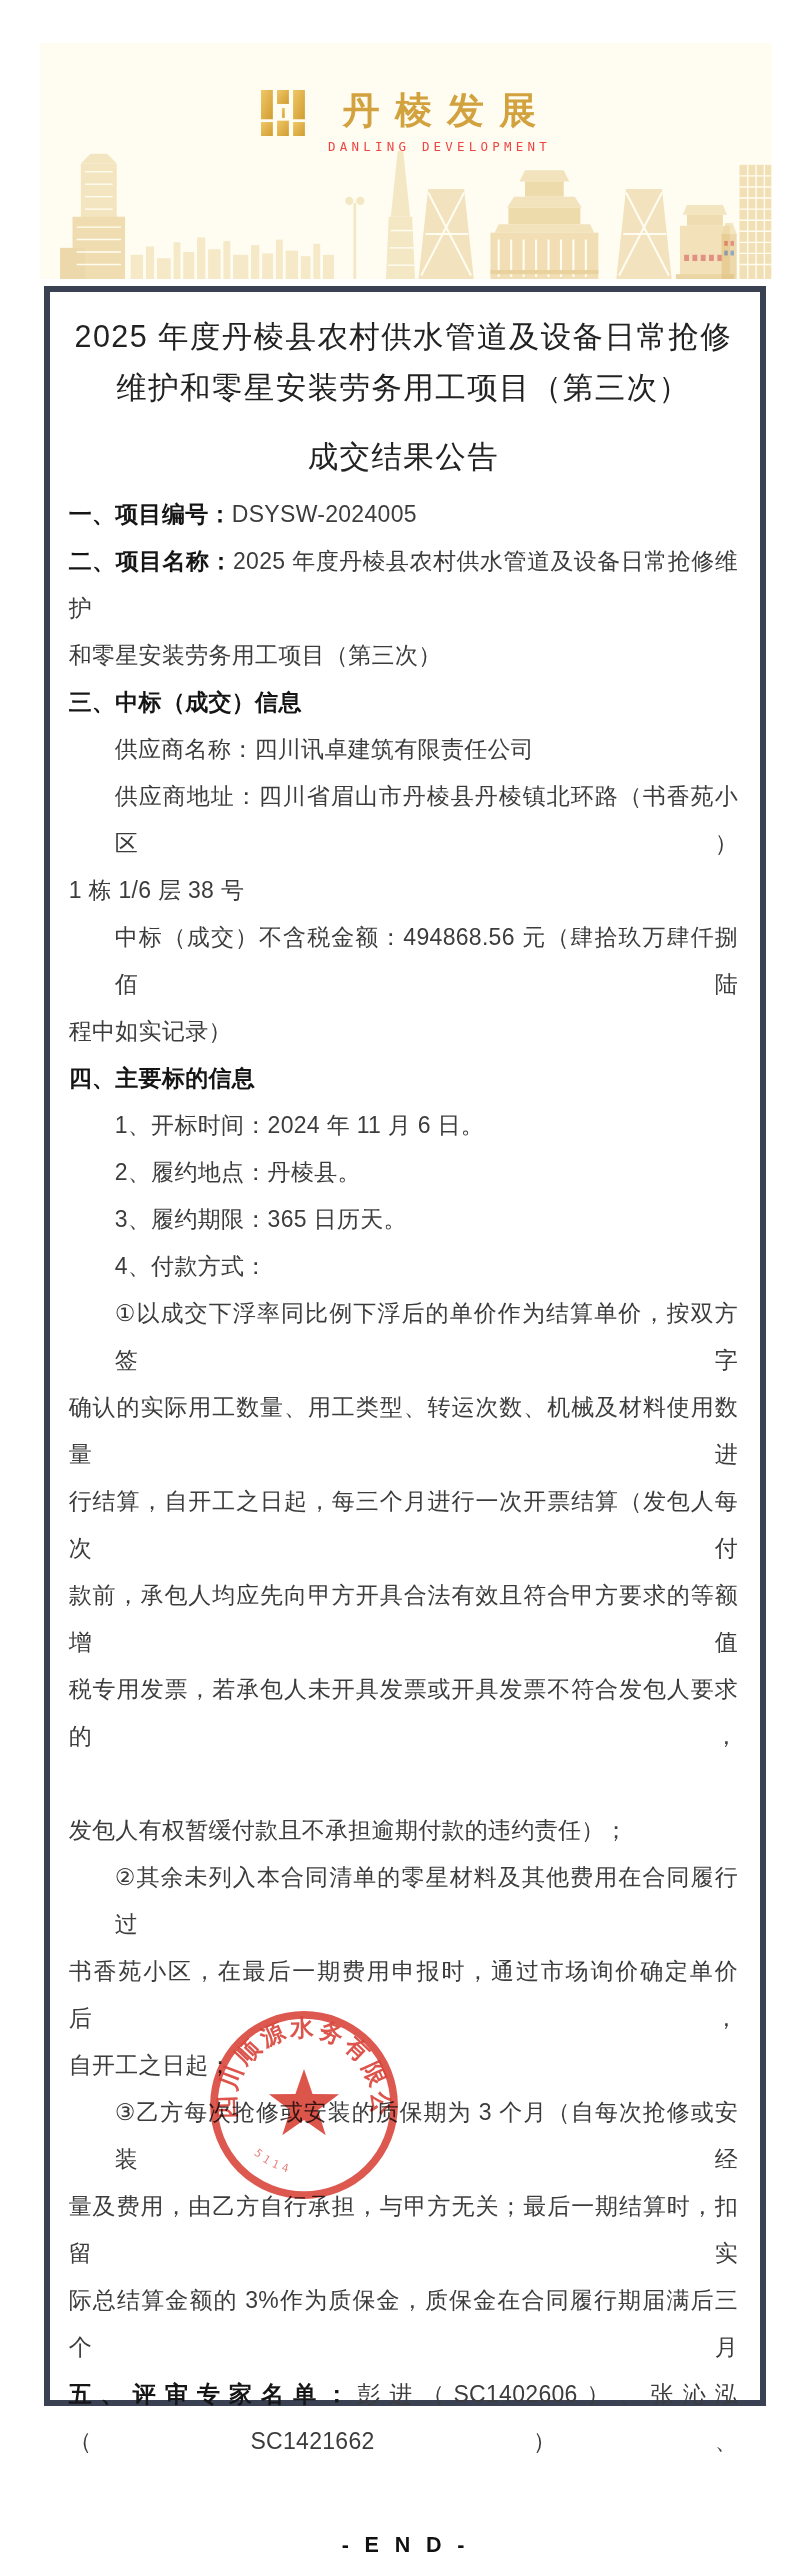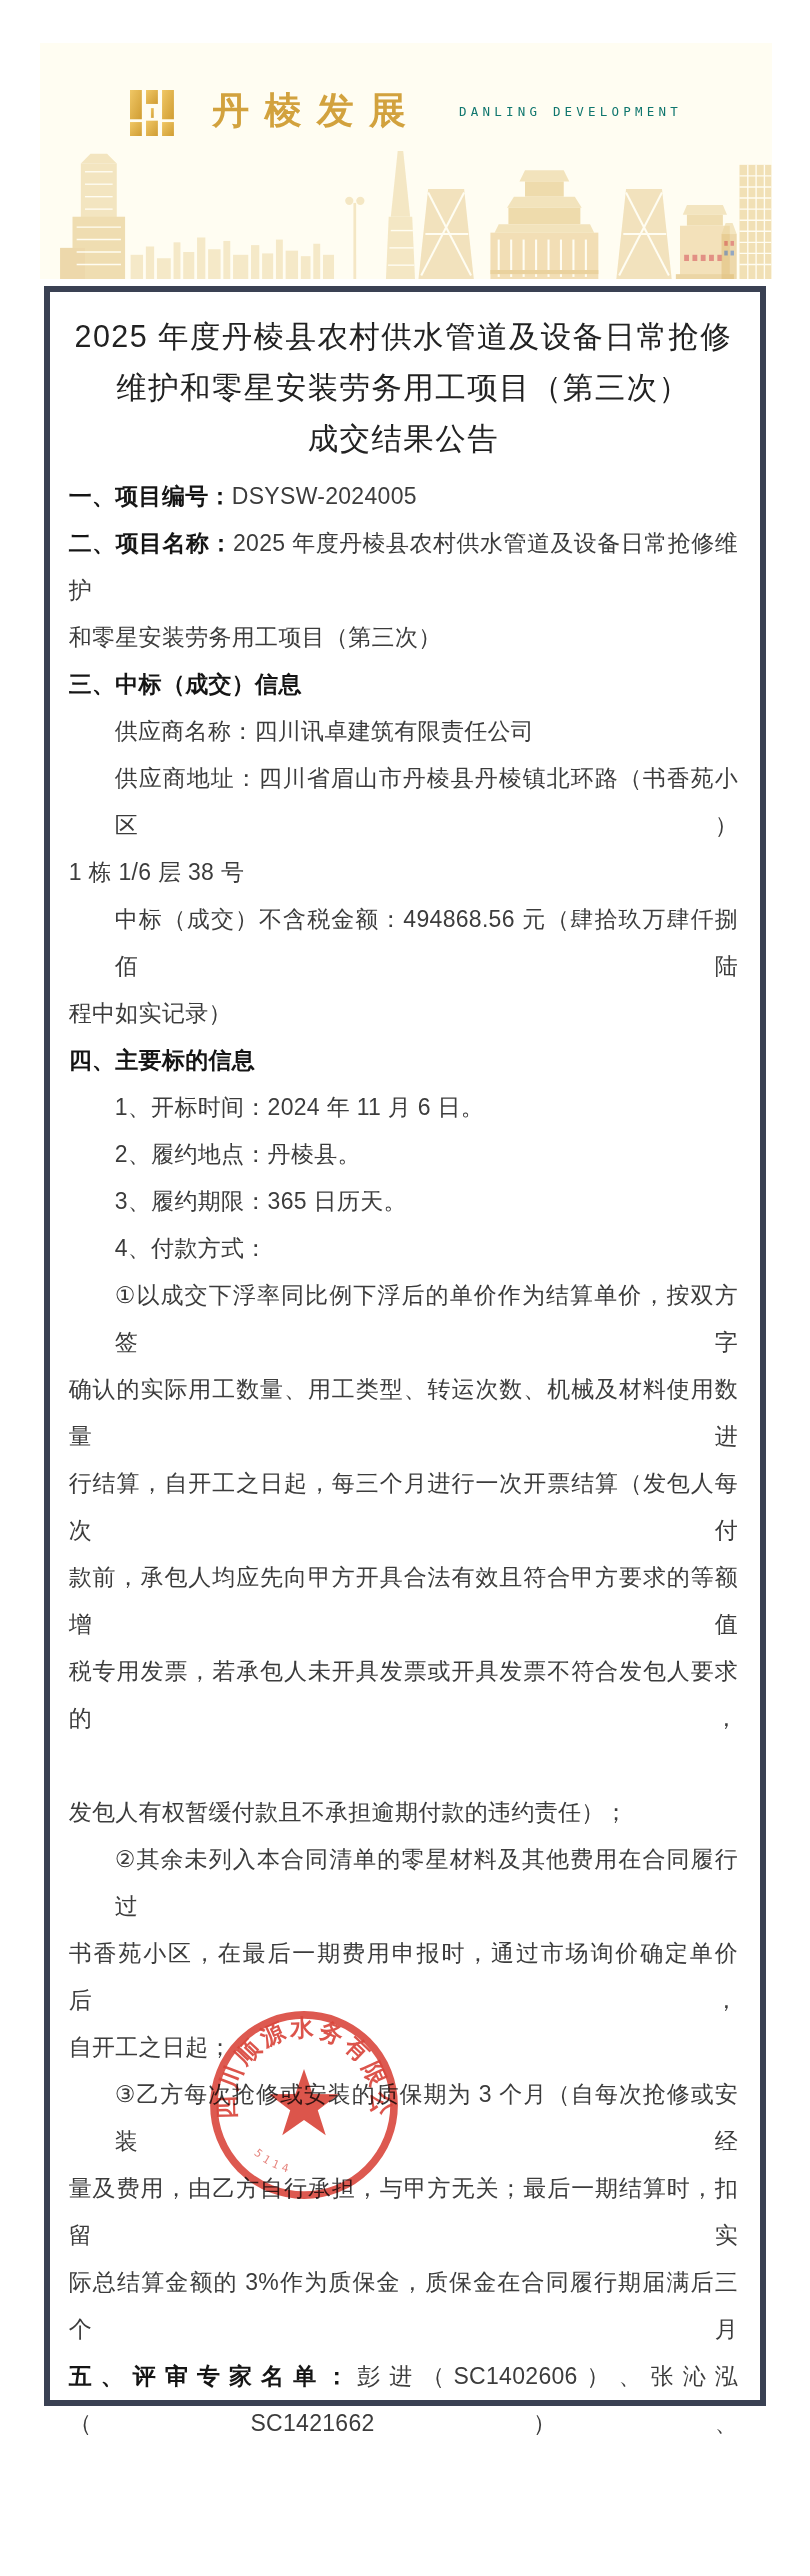--- a/index.html
+++ b/index.html
@@ -5,35 +5,35 @@
   html,body{margin:0;padding:0;background:#ffffff;}
   .page{position:relative;width:811px;height:2576px;background:#ffffff;overflow:hidden;
         font-family:"Liberation Sans","DejaVu Sans",sans-serif;}
 
   
   .banner{position:absolute;left:40px;top:43px;width:732px;height:236px;
           background:#fffdf2;overflow:hidden;}
   .brand{position:absolute;top:47px;left:0;right:0;display:flex;justify-content:center;
          align-items:flex-start;gap:21px;}
   .brand-icon{width:46px;height:46px;flex:0 0 auto;}
-  .brand-text{display:flex;flex-direction:row;align-items:center;gap:38px;}
+  .brand-text{display:flex;flex-direction:column;align-items:center;}
   .brand-cn{font-family:"Liberation Serif","DejaVu Serif",serif;font-weight:700;
             font-size:37px;line-height:42px;color:#d2a23e;letter-spacing:15.2px;
             text-indent:15.2px;white-space:nowrap;}
   .brand-en{font-family:"DejaVu Sans Mono","Liberation Mono",monospace;font-size:12.5px;
-            letter-spacing:4.2px;color:#0f766e;white-space:nowrap;}
+            letter-spacing:4.2px;color:#ef4444;margin-top:7px;white-space:nowrap;}
   .skyline{position:absolute;left:0;bottom:0;width:732px;height:128px;display:block;}
 
   
   .doc{position:absolute;left:44px;top:286px;width:710px;height:2108px;
        border:6.2px solid #3a4153;background:#ffffff;}
   .doc-inner{padding:19.4px 22px 0 18.7px;}
   .title{font-size:30.5px;line-height:51px;font-weight:400;color:#222222;
          text-align:center;letter-spacing:1.4px;}
-  .title .t3{}
+  .title .t3{margin-top:18px;}
   .body-lines{margin-top:8.3px;}
   .ln{min-height:47px;line-height:47px;font-size:23px;color:#3c3c3c;
       letter-spacing:0.3px;white-space:nowrap;}
   .ln.fill{text-align:justify;text-align-last:justify;white-space:normal;}
   .ln .b{font-weight:700;color:#151515;text-align:right;}
   .ind{padding-left:46px;}
   .blank{height:47px;}
 
   
   .stamp{position:absolute;left:207px;top:2008px;width:194px;height:194px;
@@ -260,15 +260,16 @@
     <circle cx="140" cy="140" r="130" fill="none" stroke="#d6372c" stroke-width="11" opacity="0.9"></circle>
     <polygon fill="#d6372c" opacity="0.92" points="140,88 152.4,124.2 190.6,124.6 159.9,147.4 171.4,183.8 140,161.6 108.6,183.8 120.1,147.4 89.4,124.6 127.6,124.2"></polygon>
     <text font-size="34" fill="#d6372c" opacity="0.92" font-family="Liberation Sans, DejaVu Sans, sans-serif" font-weight="700">
       <textPath href="#arcTop" startOffset="6" textLength="388">四川顺源水务有限公司</textPath>
     </text>
     <text font-size="16" fill="#d6372c" opacity="0.65" letter-spacing="6" font-family="DejaVu Sans Mono, Liberation Mono, monospace">
       <textPath href="#arcBottom" startOffset="14">5114</textPath>
     </text>
   </svg>
 
+  <div class="end-label">- E N D -</div>
 
 </div>
 
 
 </body></html>

